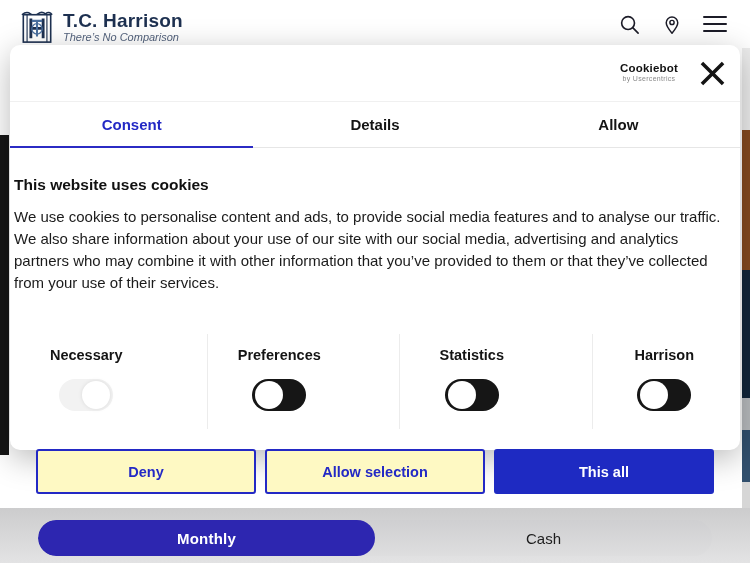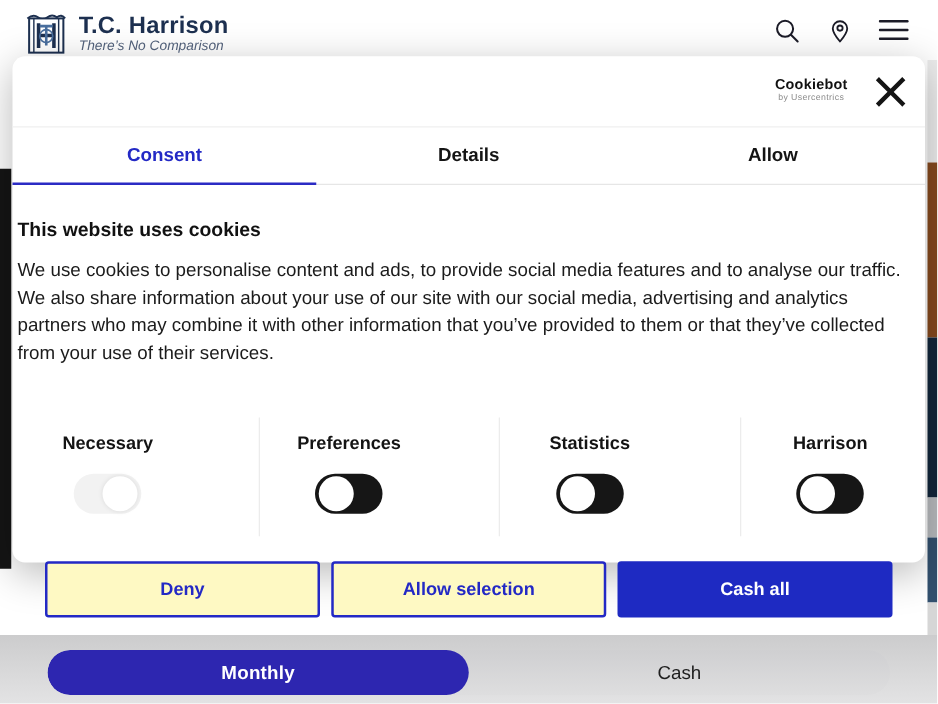--- a/index.html
+++ b/index.html
@@ -182,18 +182,18 @@
           <div class="cat-label">Harrison</div>
           <div class="toggle dark">
               <div class="knob"></div>
             </div>
         </div>
       </div>
 
       <div class="btn-row">
         <button class="btn outline">Deny</button>
         <button class="btn outline">Allow selection</button>
-        <button class="btn fill">Cash all</button>
+        <button class="btn fill">This all</button>
       </div>
     </div>
 
   </div>
 </div>
 
 </body></html>

